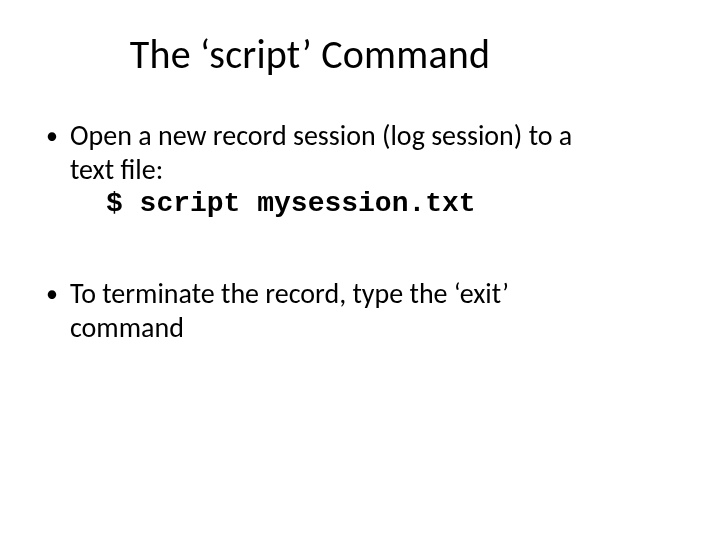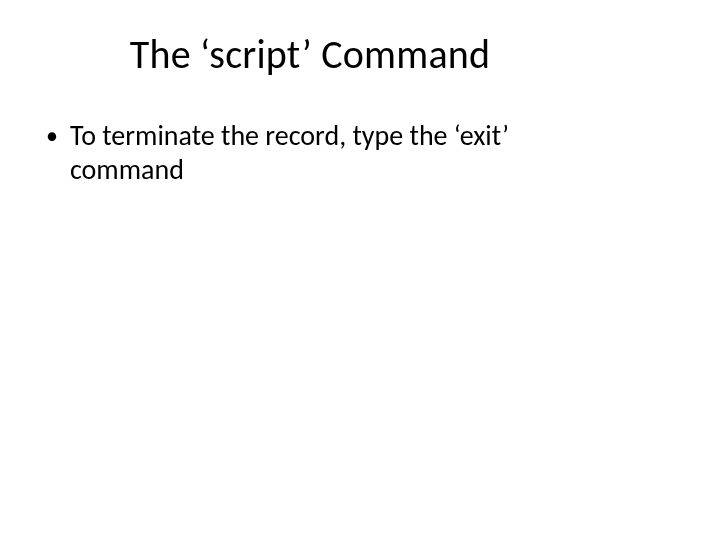--- a/index.html
+++ b/index.html
@@ -58,16 +58,20 @@
     }
   </style>
 </head>
 <body>
 
 <div class="slide">
   <h1 class="title">The ‘script’ Command</h1>
 
   <ul class="body">
     <li>
+      <div class="body-text">Open a new record session (log session) to a text file:</div>
+      <div class="code-line">$ script mysession.txt</div>
+    </li>
+    <li>
       <div class="body-text">To terminate the record, type the ‘exit’ command</div>
     </li>
   </ul>
 </div>
 
 </body></html>

